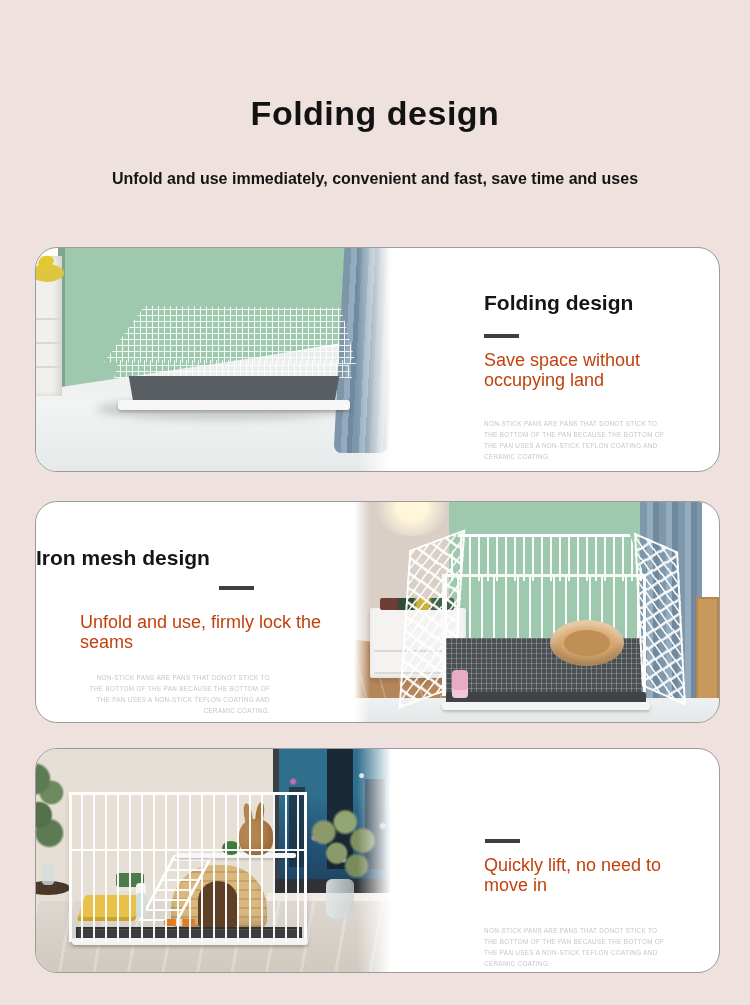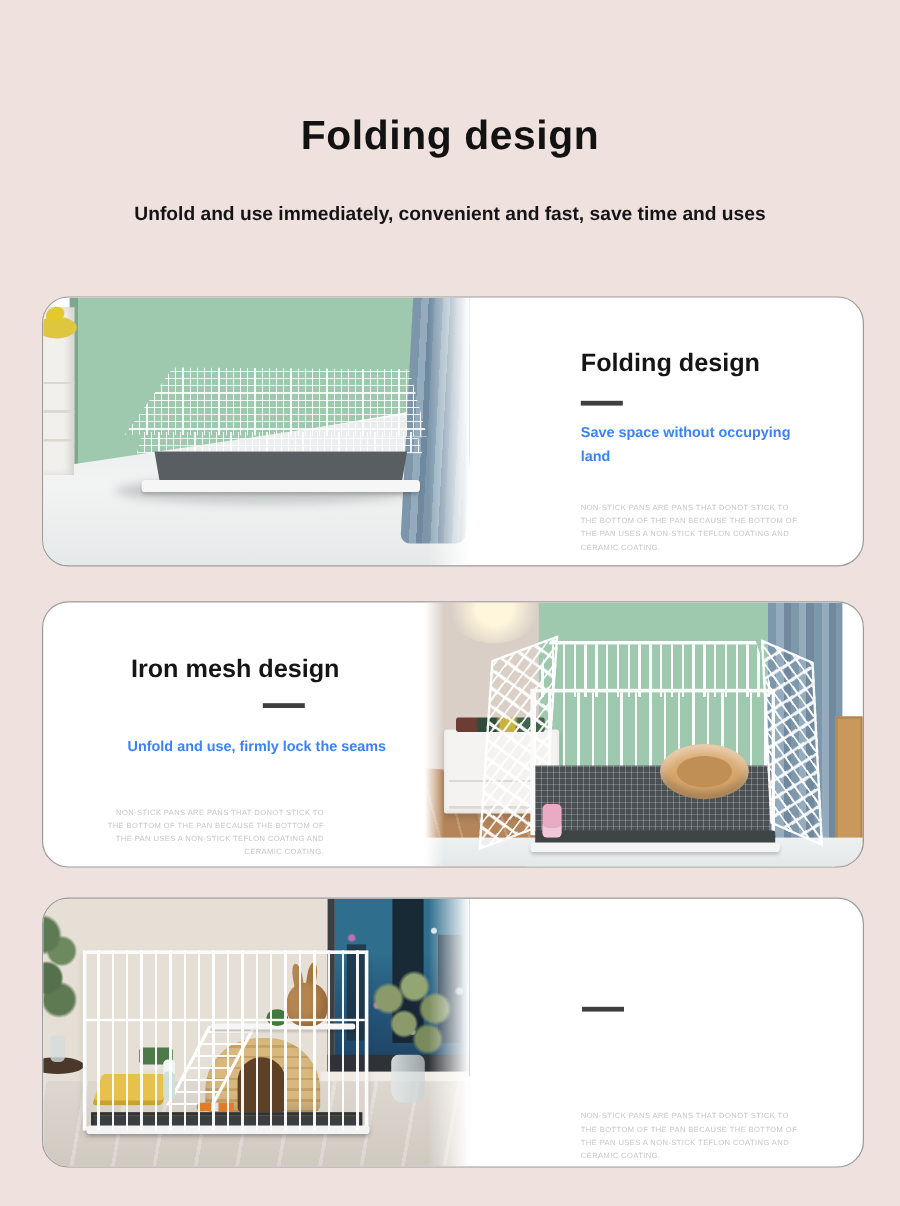--- a/index.html
+++ b/index.html
@@ -13,21 +13,21 @@
     font-size:16px;font-weight:700;color:#141414;}
 
   
   .card{position:absolute;left:35px;width:685px;background:#fff;border:1px solid #9b9b9b;
     border-radius:22px;overflow:hidden;box-sizing:border-box;}
   .card1{top:247px;height:225px;}
   .card2{top:501px;height:222px;}
   .card3{top:748px;height:225px;}
 
   .card-heading{position:absolute;font-size:21px;font-weight:800;color:#151515;}
-  .card-subheading{position:absolute;font-size:12px;font-weight:700;color:#3b82f6;line-height:20px;}
+  .card-subheading{position:absolute;font-size:18px;font-weight:400;color:#c2410c;line-height:20px;}
   .dash{position:absolute;width:35px;height:4px;background:#3f3f3f;}
   .fine-print{position:absolute;font-size:6.3px;line-height:11px;letter-spacing:.35px;
     color:#c6c6c6;text-transform:uppercase;width:186px;}
 
   .photo{position:absolute;top:0;height:100%;overflow:hidden;}
   .photo-left{left:0;width:355px;}
   .photo-right{right:0;width:365px;}
   .photo *{position:absolute;}
 
   
@@ -210,23 +210,23 @@
       <div class="s1-rim"></div>
       <div class="fade-right"></div>
     </div>
     <div class="card-heading" style="left:448px;top:43px;">Folding design</div>
     <div class="dash" style="left:448px;top:86px;"></div>
     <div class="card-subheading" style="left:448px;top:102px;width:180px;">Save space without occupying land</div>
     <div class="fine-print" style="left:448px;top:170px;text-align:left;">Non-stick pans are pans that donot stick to the bottom of the pan because the bottom of the pan uses a non-stick teflon coating and ceramic coating.</div>
   </div>
 
   <div class="card card2">
-    <div class="card-heading" style="left:0;top:44px;width:320px;text-align:center;">Iron mesh design</div>
+    <div class="card-heading" style="left:0;top:44px;width:320px;text-align:left;">Iron mesh design</div>
     <div class="dash" style="left:183px;top:84px;"></div>
-    <div class="card-subheading" style="left:30px;top:110px;width:296px;text-align:center;">Unfold and use, firmly lock the seams</div>
+    <div class="card-subheading" style="left:44px;top:110px;width:296px;text-align:left;">Unfold and use, firmly lock the seams</div>
     <div class="fine-print" style="left:48px;top:170px;text-align:right;">Non-stick pans are pans that donot stick to the bottom of the pan because the bottom of the pan uses a non-stick teflon coating and ceramic coating.</div>
     <div class="photo photo-right">
       <div class="s2-wall-left"></div>
       <div class="s2-glow"></div>
       <div class="s2-wall-green"></div>
       <div class="s2-curtain"></div>
       <div class="s2-screen"></div>
       <div class="s2-floor-wood"></div>
       <div class="s2-floor-marble"></div>
       <div class="s2-drawer"></div>
@@ -277,16 +277,17 @@
       <div class="s3-rabbit-body"></div>
       <div class="s3-broccoli"></div>
       <div class="s3-carrots"></div>
       <div class="s3-tray"></div>
       <div class="s3-rim"></div>
       <div class="s3-cage-bars wires-v"></div>
       <div class="s3-cage-mid"></div>
       <div class="fade-right"></div>
     </div>
     <div class="dash" style="left:449px;top:90px;"></div>
+    <div class="card-subheading" style="left:448px;top:106px;width:190px;">Quickly lift, no need to move in</div>
     <div class="fine-print" style="left:448px;top:176px;text-align:left;">Non-stick pans are pans that donot stick to the bottom of the pan because the bottom of the pan uses a non-stick teflon coating and ceramic coating.</div>
   </div>
 
 </div>
 
 </body></html>

